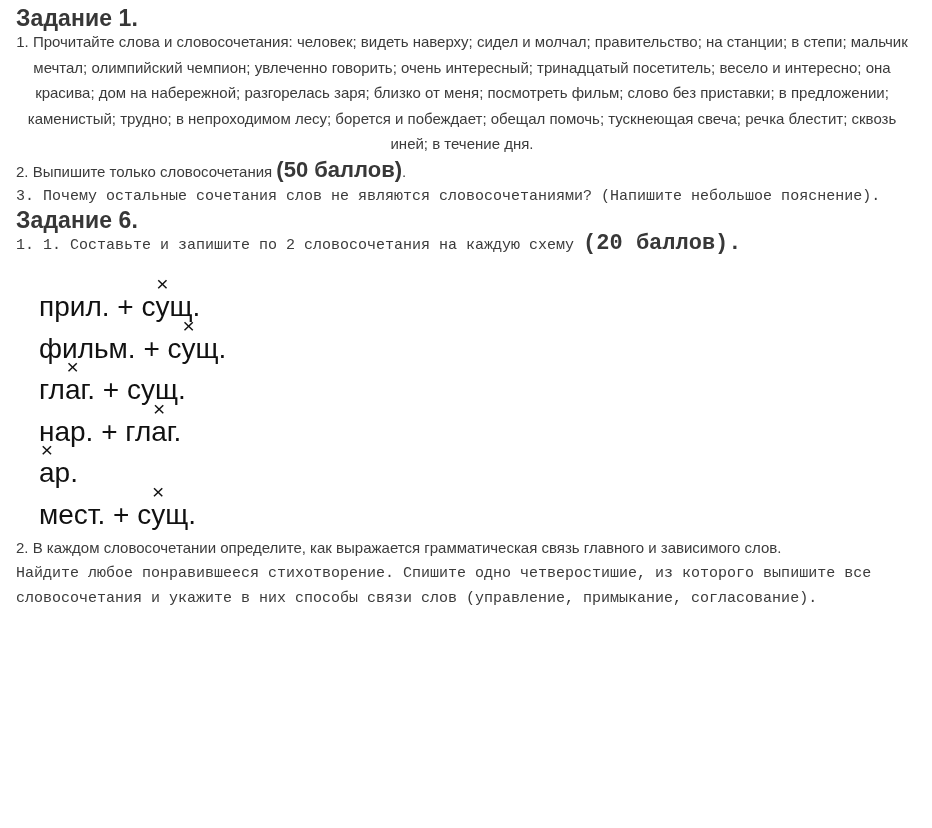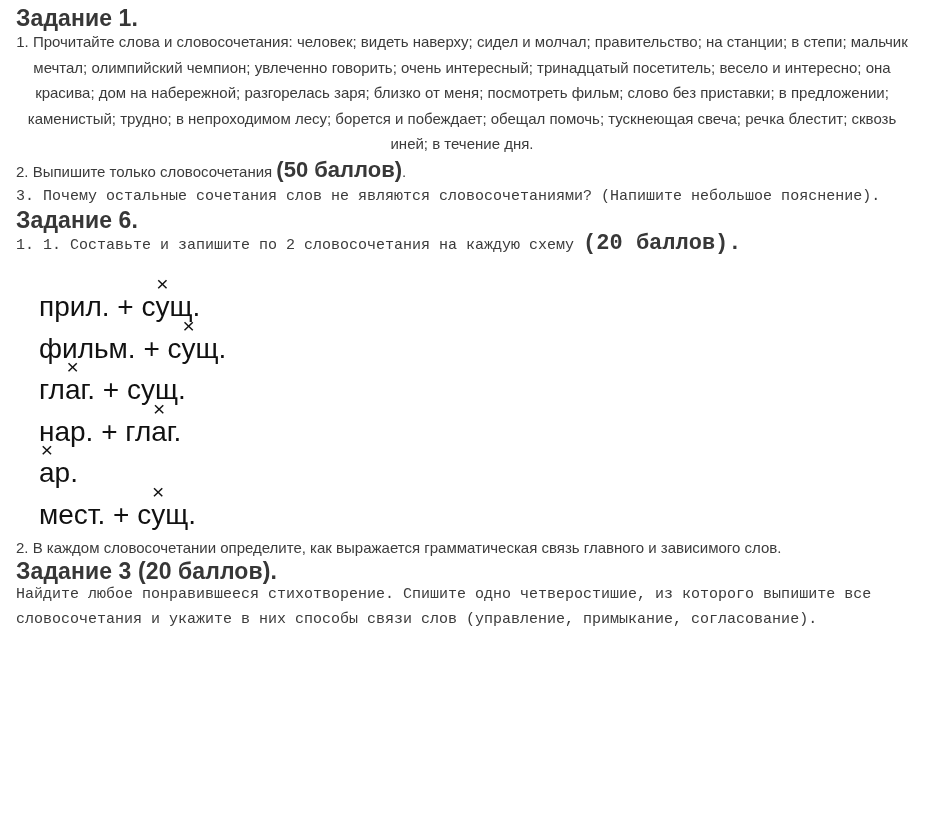--- a/index.html
+++ b/index.html
@@ -91,15 +91,14 @@
     <div class="scheme-row"><span>гл</span><span class="s-marked"><span class="x-mark">×</span><span>а</span></span><span>г. + сущ.</span></div>
     <div class="scheme-row"><span>нар. + гл</span><span class="s-marked"><span class="x-mark">×</span><span>а</span></span><span>г.</span></div>
     <div class="scheme-row"><span class="s-marked"><span class="x-mark">×</span><span>а</span></span><span>р.</span></div>
     <div class="scheme-row"><span>мест. + с</span><span class="s-marked"><span class="x-mark">×</span><span>у</span></span><span>щ.</span></div>
   </div>
 
   <p class="body-text mt8">2. В каждом словосочетании определите, как выражается грамматическая связь главного и зависимого слов.</p>
 </section>
 
 <section>
-  <h2 class="task-heading mt47">Задание 3 (20 баллов).</h2>
   <p class="body-text mt14">Найдите любое понравившееся стихотворение. Спишите одно четверостишие, из которого выпишите все словосочетания и укажите в них способы связи слов (управление, примыкание, согласование).</p>
 </section>
 
 </body></html>

